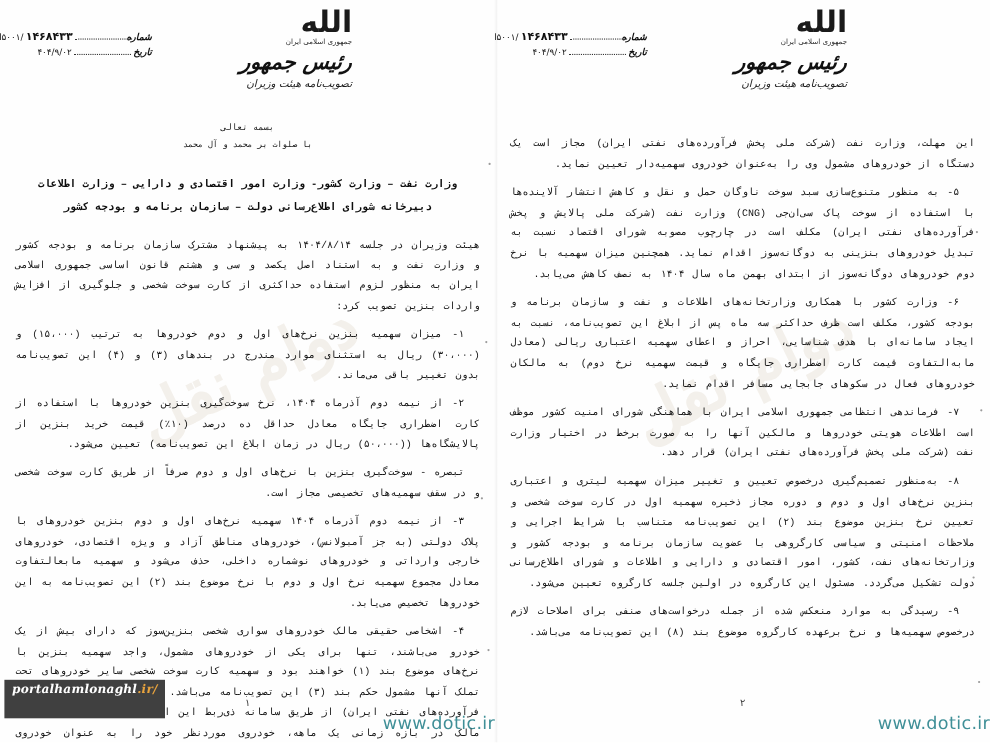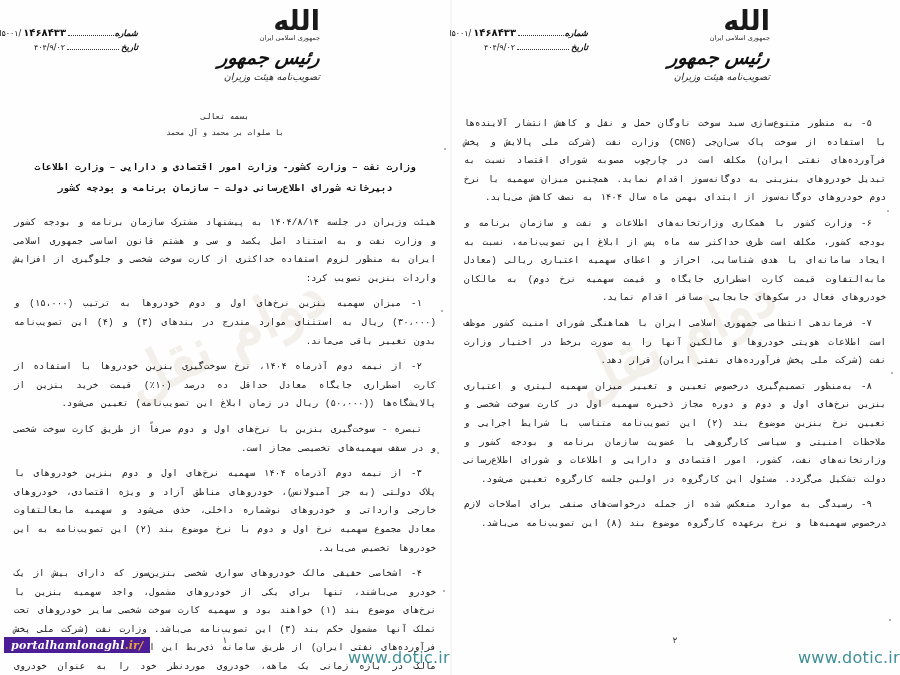--- a/index.html
+++ b/index.html
@@ -189,26 +189,26 @@
     color: #3f8f97;
     letter-spacing: 0.3px;
     font-family: "DejaVu Sans", "Liberation Sans", sans-serif;
   }
 
   
   .watermark {
     position: absolute;
     left: 4px;
     bottom: 22px;
-    background: #4c1d95;
+    background: #404040;
     color: #ffffff;
     font-size: 11px;
     font-weight: bold;
     font-style: italic;
-    padding: 2px 7px 1px 7px;
+    padding: 2px 7px 20px 7px;
     letter-spacing: 0.2px;
     z-index: 6;
     direction: ltr;
     font-family: "DejaVu Serif", "Liberation Serif", serif;
   }
   .watermark .tld { color: #e8a33d; }
 
   
   .ghost {
     position: absolute;
@@ -271,20 +271,21 @@
 
         <div class="emblem-block">
           <div class="emblem-glyph">الله</div>
           <div class="emblem-sub">جمهوری اسلامی ایران</div>
           <div class="emblem-title">رئیس جمهور</div>
           <div class="emblem-caption">تصویب‌نامه هیئت وزیران</div>
         </div>
       </div>
 
       <div class="body">
+        <div class="para first">این مهلت، وزارت نفت (شرکت ملی پخش فرآورده‌های نفتی ایران) مجاز است یک دستگاه از خودروهای مشمول وی را به‌عنوان خودروی سهمیه‌دار تعیین نماید.</div>
         <div class="para indent">۵- به منظور متنوع‌سازی سبد سوخت ناوگان حمل و نقل و کاهش انتشار آلاینده‌ها با استفاده از سوخت پاک سی‌ان‌جی (CNG) وزارت نفت (شرکت ملی پالایش و پخش فرآورده‌های نفتی ایران) مکلف است در چارچوب مصوبه شورای اقتصاد نسبت به تبدیل خودروهای بنزینی به دوگانه‌سوز اقدام نماید. همچنین میزان سهمیه با نرخ دوم خودروهای دوگانه‌سوز از ابتدای بهمن ماه سال ۱۴۰۴ به نصف کاهش می‌یابد.</div>
         <div class="para indent">۶- وزارت کشور با همکاری وزارتخانه‌های اطلاعات و نفت و سازمان برنامه و بودجه کشور، مکلف است ظرف حداکثر سه ماه پس از ابلاغ این تصویب‌نامه، نسبت به ایجاد سامانه‌ای با هدف شناسایی، احراز و اعطای سهمیه اعتباری ریالی (معادل مابه‌التفاوت قیمت کارت اضطراری جایگاه و قیمت سهمیه نرخ دوم) به مالکان خودروهای فعال در سکوهای جابجایی مسافر اقدام نماید.</div>
         <div class="para indent">۷- فرماندهی انتظامی جمهوری اسلامی ایران با هماهنگی شورای امنیت کشور موظف است اطلاعات هویتی خودروها و مالکین آنها را به صورت برخط در اختیار وزارت نفت (شرکت ملی پخش فرآورده‌های نفتی ایران) قرار دهد.</div>
         <div class="para indent">۸- به‌منظور تصمیم‌گیری درخصوص تعیین و تغییر میزان سهمیه لیتری و اعتباری بنزین نرخ‌های اول و دوم و دوره مجاز ذخیره سهمیه اول در کارت سوخت شخصی و تعیین نرخ بنزین موضوع بند (۲) این تصویب‌نامه متناسب با شرایط اجرایی و ملاحظات امنیتی و سیاسی کارگروهی با عضویت سازمان برنامه و بودجه کشور و وزارتخانه‌های نفت، کشور، امور اقتصادی و دارایی و اطلاعات و شورای اطلاع‌رسانی دولت تشکیل می‌گردد. مسئول این کارگروه در اولین جلسه کارگروه تعیین می‌شود.</div>
         <div class="para indent">۹- رسیدگی به موارد منعکس شده از جمله درخواست‌های صنفی برای اصلاحات لازم درخصوص سهمیه‌ها و نرخ برعهده کارگروه موضوع بند (۸) این تصویب‌نامه می‌باشد.</div>
       </div>
     </div>
 
     <div class="page-number">۲</div>
     <div class="footer-url">www.dotic.ir</div>

